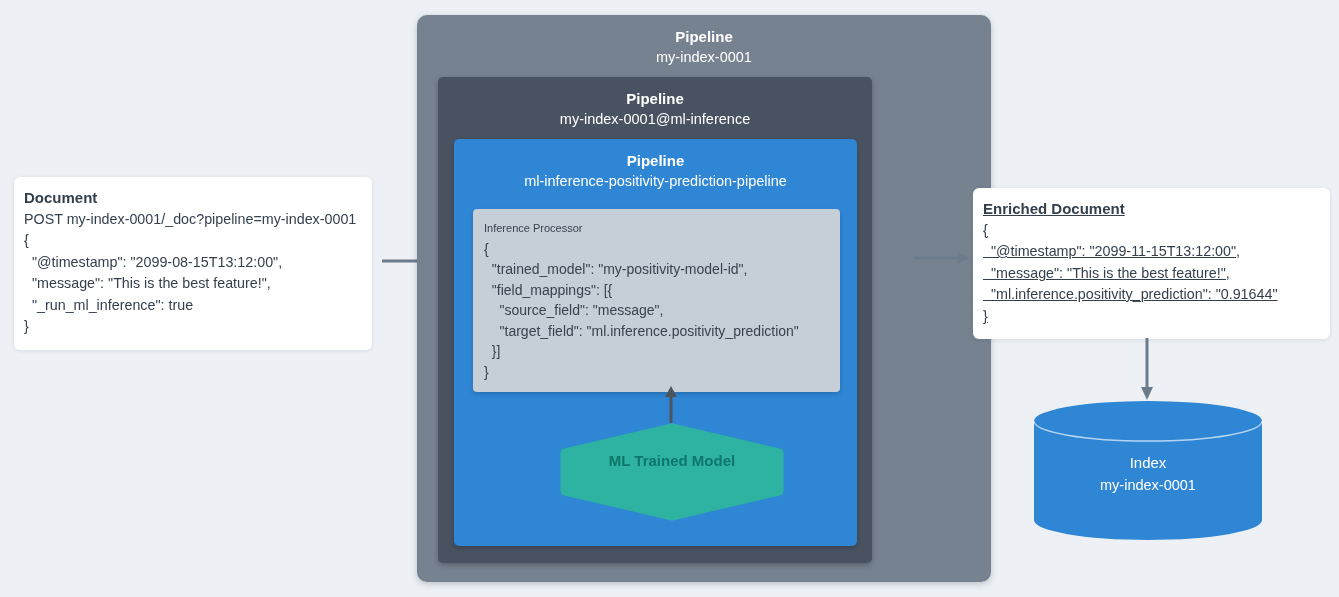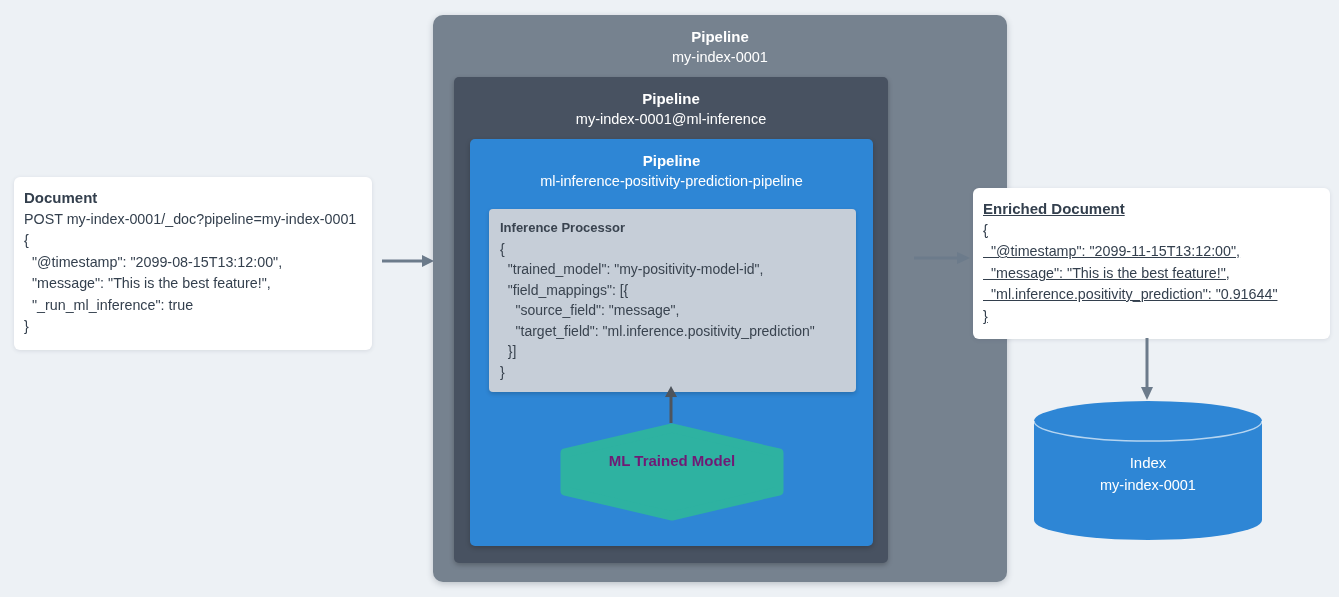--- a/index.html
+++ b/index.html
@@ -13,48 +13,48 @@
 
   
   .card{position:absolute; background:#ffffff; border-radius:6px; padding:10px 10px 12px 10px;
         box-shadow:0 1px 4px rgba(50,60,80,0.12); color:var(--text-dark);}
   .card h3{font-size:15px; line-height:21.5px; font-weight:bold;}
   .card pre{font-family:"Liberation Sans", sans-serif; font-size:14.3px; line-height:21.5px; white-space:pre;}
   .doc-card{left:14px; top:177px; width:358px;}
   .enriched-card{left:973px; top:188px; width:357px;text-decoration:underline;}
 
   
-  .outer-box{position:absolute; left:433px; top:15px; width:574px; height:567px;
+  .outer-box{position:absolute; left:417px; top:15px; width:574px; height:567px;
              background:var(--outer-box); border-radius:10px; box-shadow:0 2px 6px rgba(40,50,65,0.25);}
   .inner-box{position:absolute; left:21px; top:62px; width:434px; height:486px;
              background:var(--inner-box); border-radius:5px; box-shadow:0 2px 5px rgba(0,0,0,0.25);}
   .blue-box{position:absolute; left:16px; top:62px; width:403px; height:407px;
             background:var(--blue); border-radius:5px; box-shadow:0 2px 5px rgba(0,0,0,0.22);}
   .box-header{padding-top:11px; text-align:center; color:#ffffff;}
   .box-header .box-title{font-size:15px; font-weight:bold; line-height:21px;}
   .box-header .box-subtitle{font-size:14.5px; line-height:21px;}
 
   
   .code-box{position:absolute; left:19px; top:70px; width:367px;
             background:var(--code-box); border-radius:4px; padding:9px 11px 10px 11px;
             color:#39434f; box-shadow:0 2px 4px rgba(0,0,0,0.18);}
-  .code-box h4{font-size:13px; font-weight:bold; line-height:20.5px;}
+  .code-box h4{font-size:11px; font-weight:normal; line-height:20.5px;}
   .code-box pre{font-family:"Liberation Sans", sans-serif; font-size:14px; line-height:20.5px; white-space:pre;}
 
   
   .arrow{position:absolute;}
   .arrow-right-1{left:382px; top:251px;}
   .arrow-right-2{left:912px; top:248px;}
   .arrow-up{left:662px; top:386px;}
   .arrow-down{left:1138px; top:338px;}
 
   
   .hex-wrap{position:absolute; left:557px; top:423px; width:230px; height:98px;}
   .hex-wrap svg{position:absolute; left:0; top:0;}
-  .hex-label{position:absolute; left:0; top:27px; width:100%; text-align:center; color:#701a75;}
+  .hex-label{position:absolute; left:0; top:27px; width:100%; text-align:center; color:#0f766e;}
   .hex-label .t1{font-size:15px; font-weight:bold; line-height:21px;}
   .hex-label .t2{font-size:15px; line-height:21px;}
 
   
   .cyl-wrap{position:absolute; left:1033px; top:400px; width:230px; height:142px;}
   .cyl-wrap svg{position:absolute; left:0; top:0;}
   .cyl-label{position:absolute; left:0; top:52px; width:100%; text-align:center; color:#ffffff;}
   .cyl-label .t1{font-size:15px; font-weight:normal; line-height:22px;}
   .cyl-label .t2{font-size:14.5px; line-height:22px;}
 </style>

